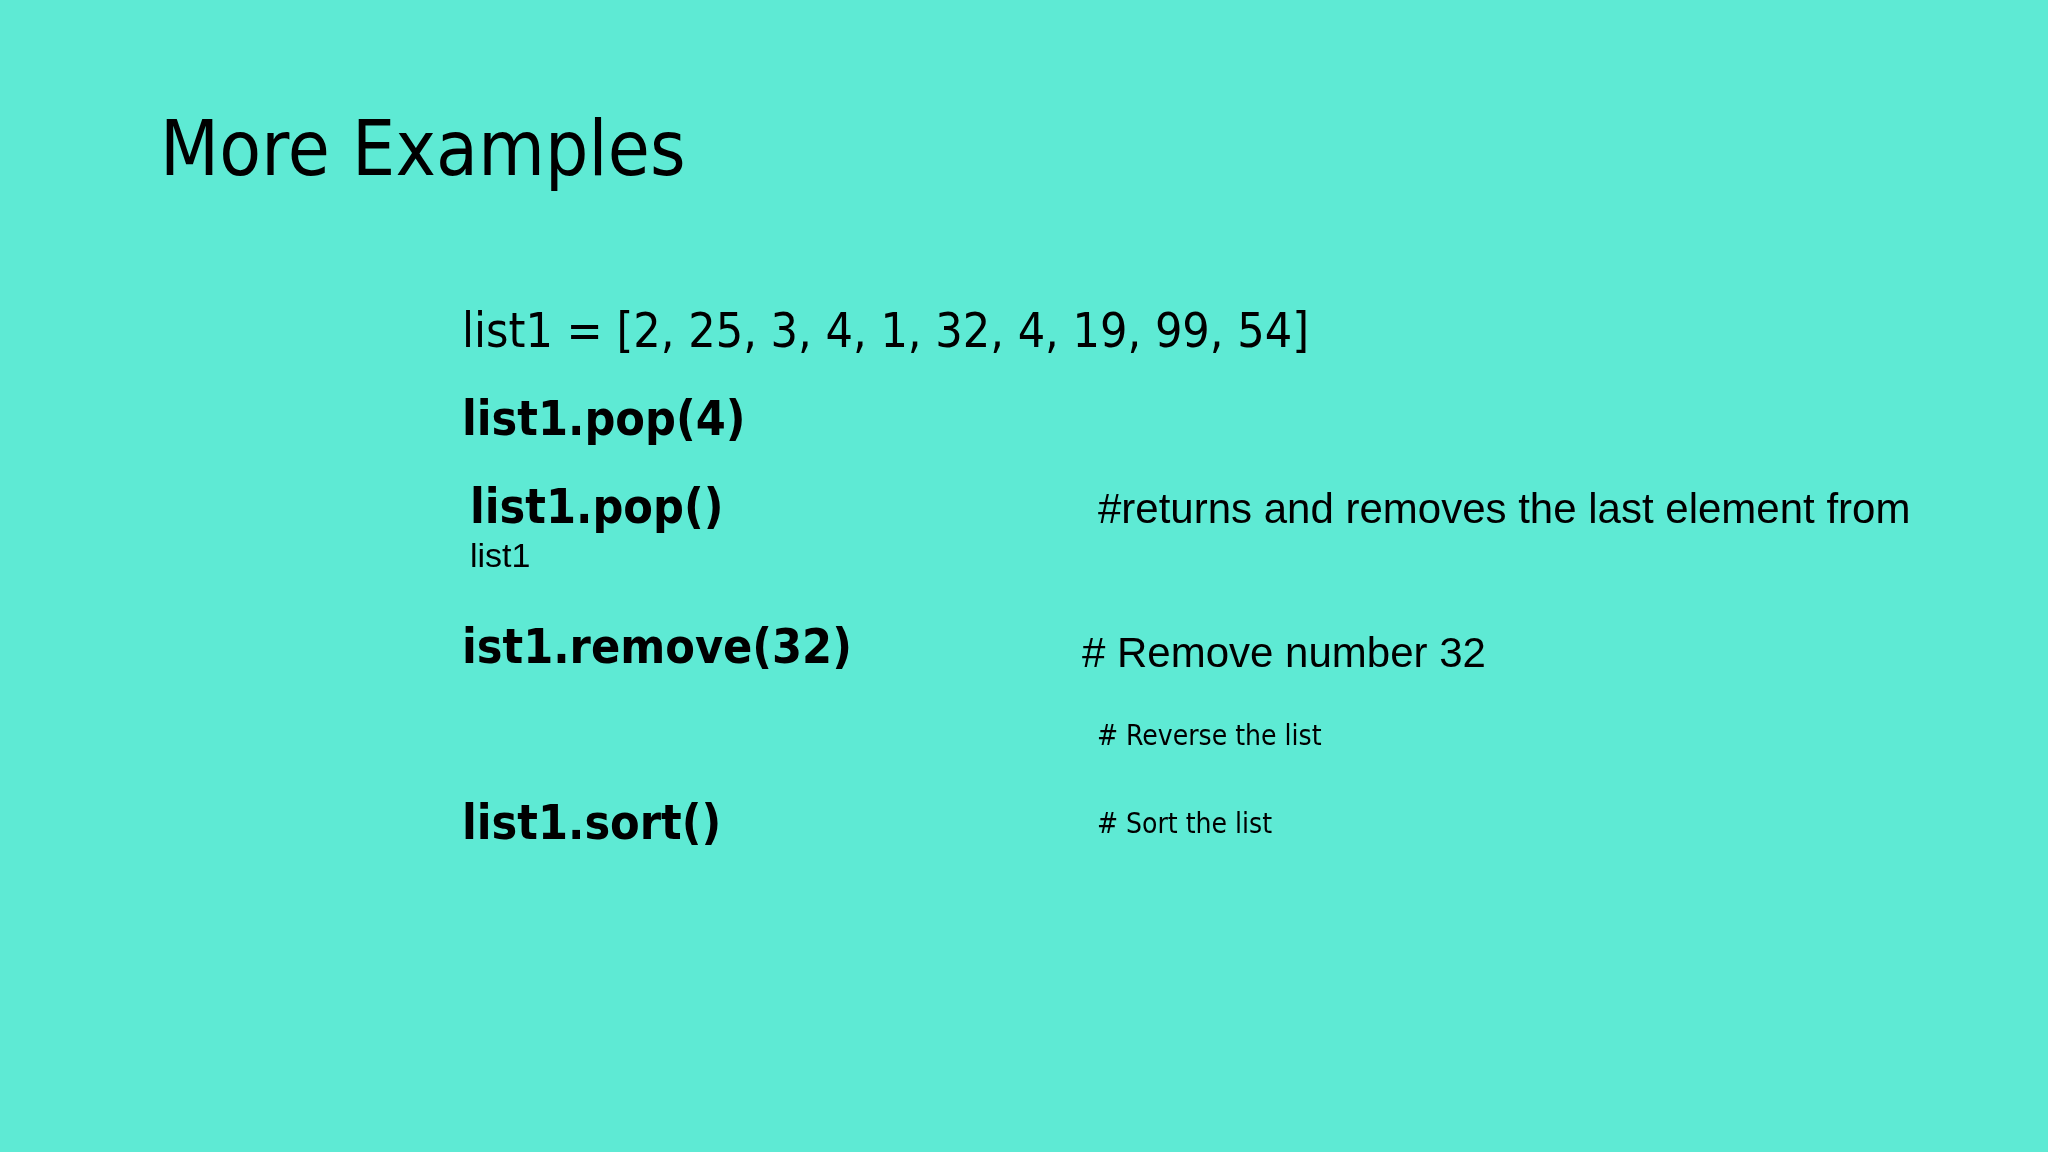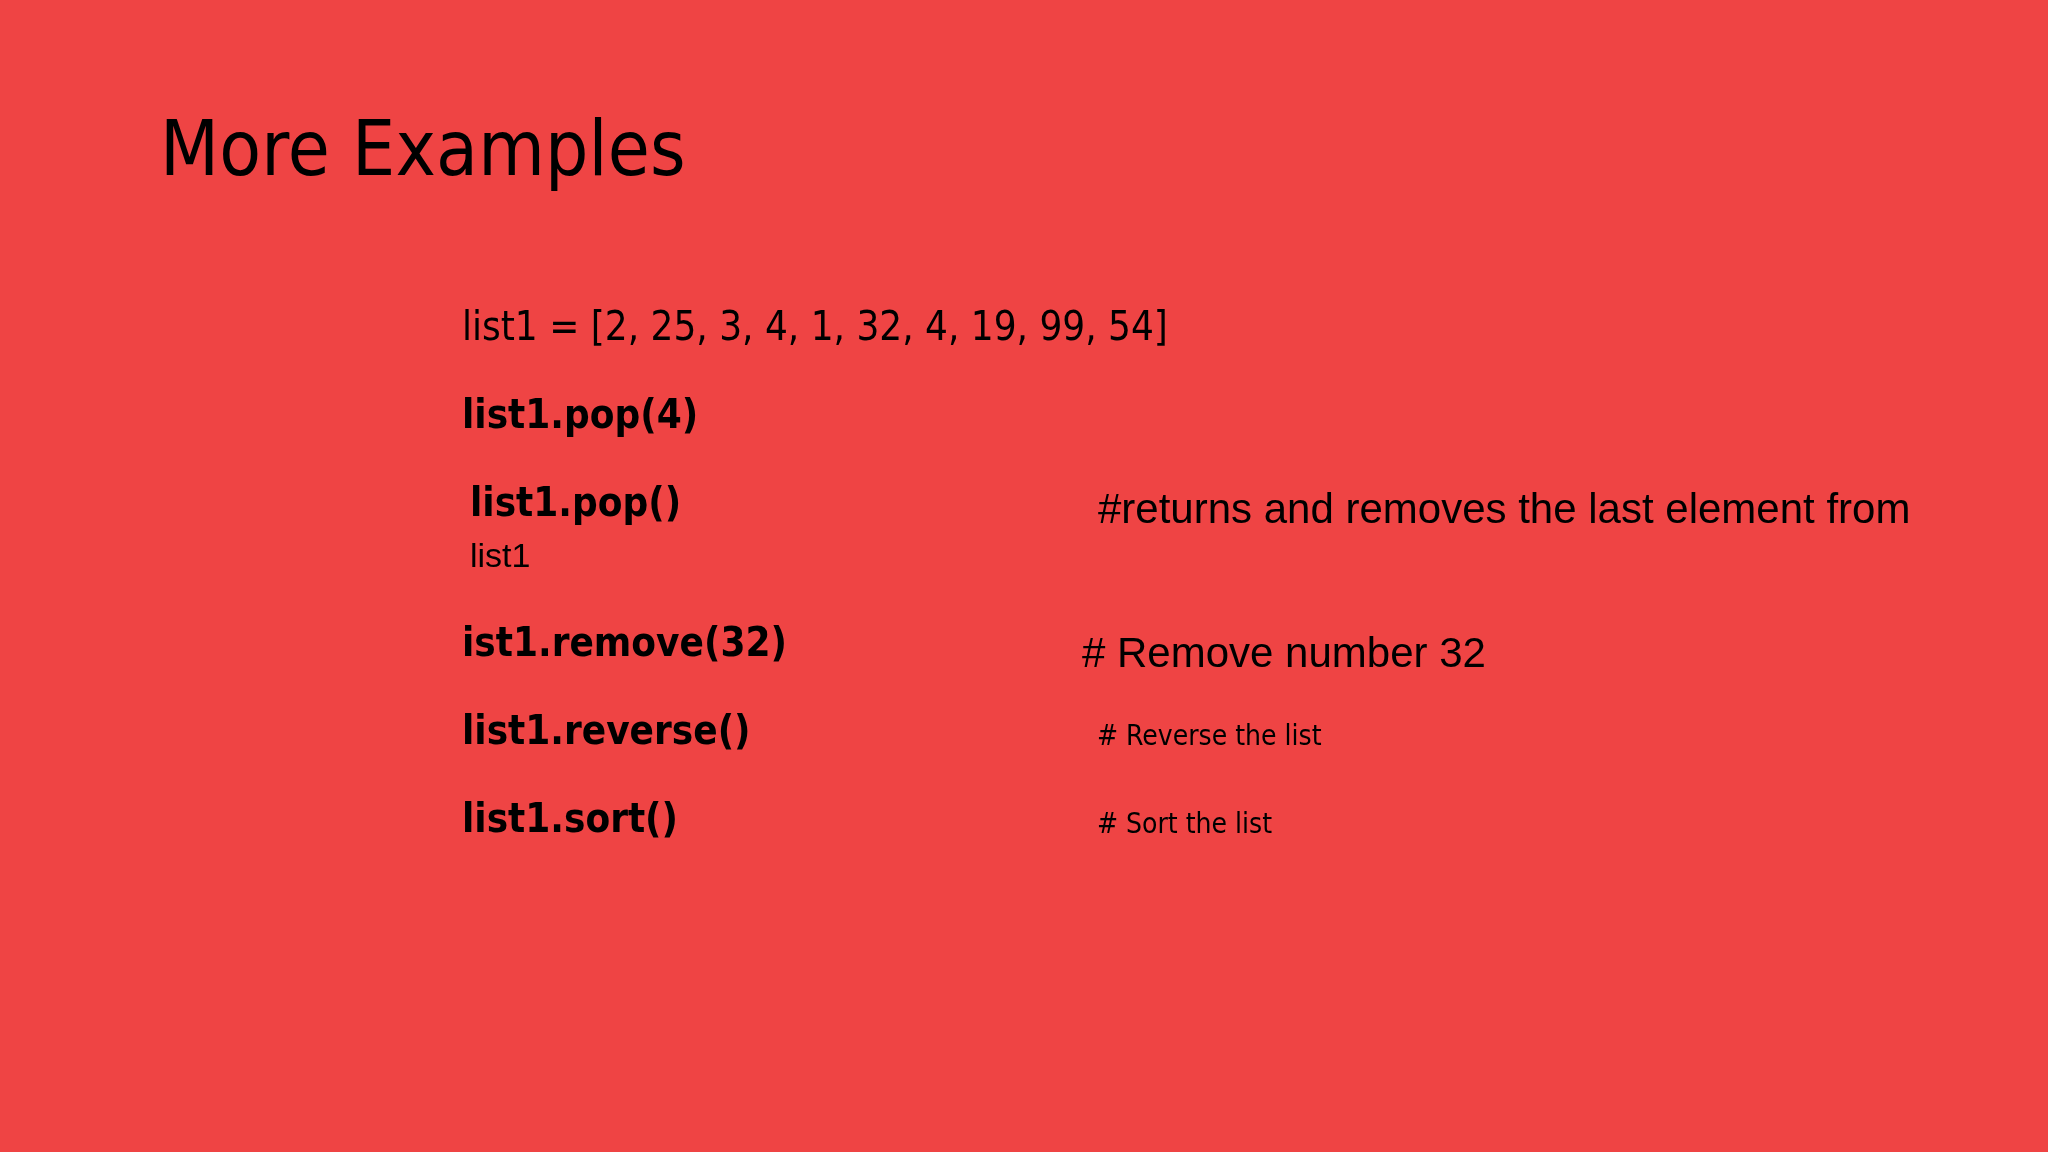--- a/index.html
+++ b/index.html
@@ -6,21 +6,21 @@
   html, body {
     margin: 0;
     padding: 0;
     background: #ffffff;
   }
 
   #slide {
     position: relative;
     width: 2048px;
     height: 1152px;
-    background: #ef4444;
+    background: #5eead4;
     overflow: hidden;
     font-family: "DejaVu Sans Condensed", "Liberation Sans Narrow", "Liberation Sans", sans-serif;
     color: #000000;
     -webkit-font-smoothing: antialiased;
   }
 
   
   #slide-title {
     position: absolute;
     left: 160px;
@@ -50,21 +50,21 @@
   .code-line.with-wrap {
     height: 140px;
     margin-left: 8px;
   }
 
   .code-text {
     position: absolute;
     left: 0;
     top: 0;
     font-family: "DejaVu Sans Condensed", "Liberation Sans Narrow", "Liberation Sans", sans-serif;
-    font-size: 40px;
+    font-size: 48px;
     line-height: 1.0;
     white-space: nowrap;
     color: #000000;
   }
 
   .code-text.plain {
     font-weight: 400;
   }
 
   .code-text.bold {
@@ -131,21 +131,20 @@
       <span class="comment c-pop">#returns and removes the last element from</span>
       <span class="comment-wrap">list1</span>
     </div>
 
     <div class="code-line">
       <span class="code-text bold">ist1.remove(32)</span>
       <span class="comment c-remove"># Remove number 32</span>
     </div>
 
     <div class="code-line">
-      <span class="code-text bold">list1.reverse()</span>
       <span class="comment condensed c-rev"># Reverse the list</span>
     </div>
 
     <div class="code-line">
       <span class="code-text bold">list1.sort()</span>
       <span class="comment condensed c-sort"># Sort the list</span>
     </div>
 
   </div>
 </div>

